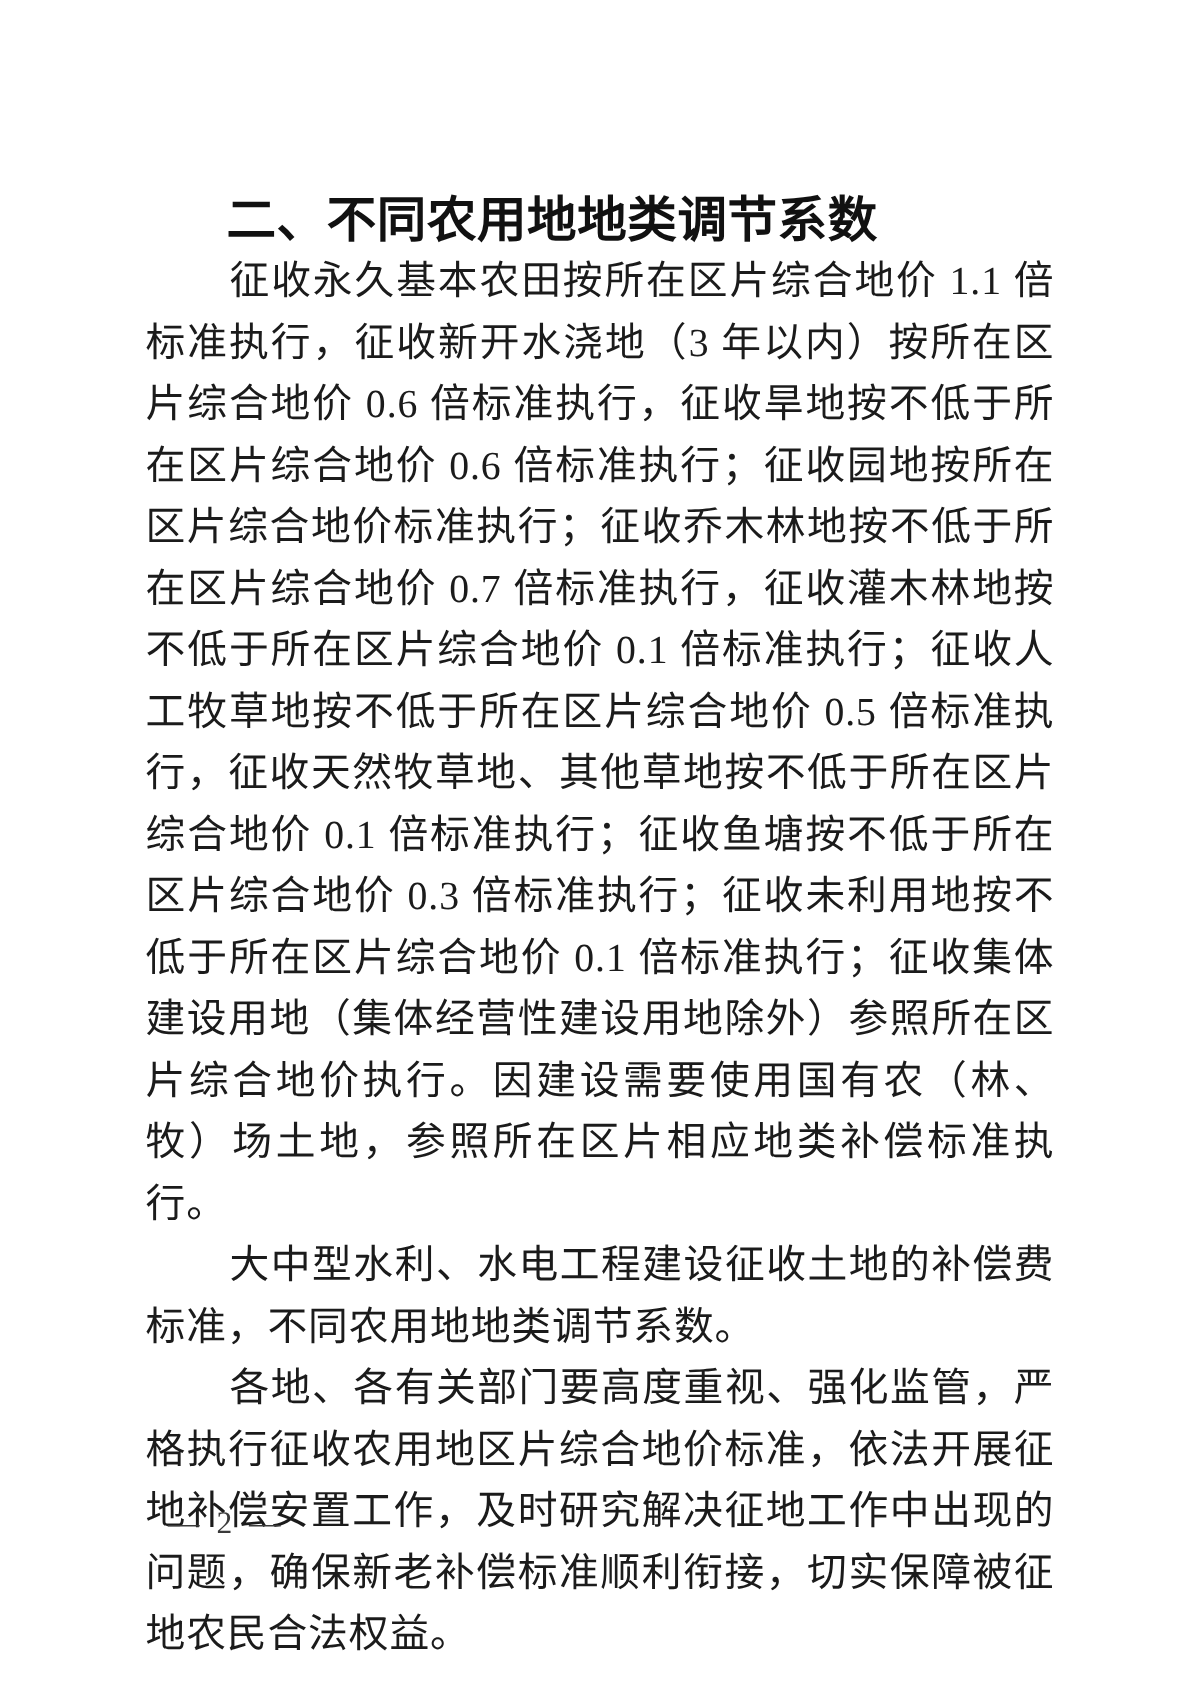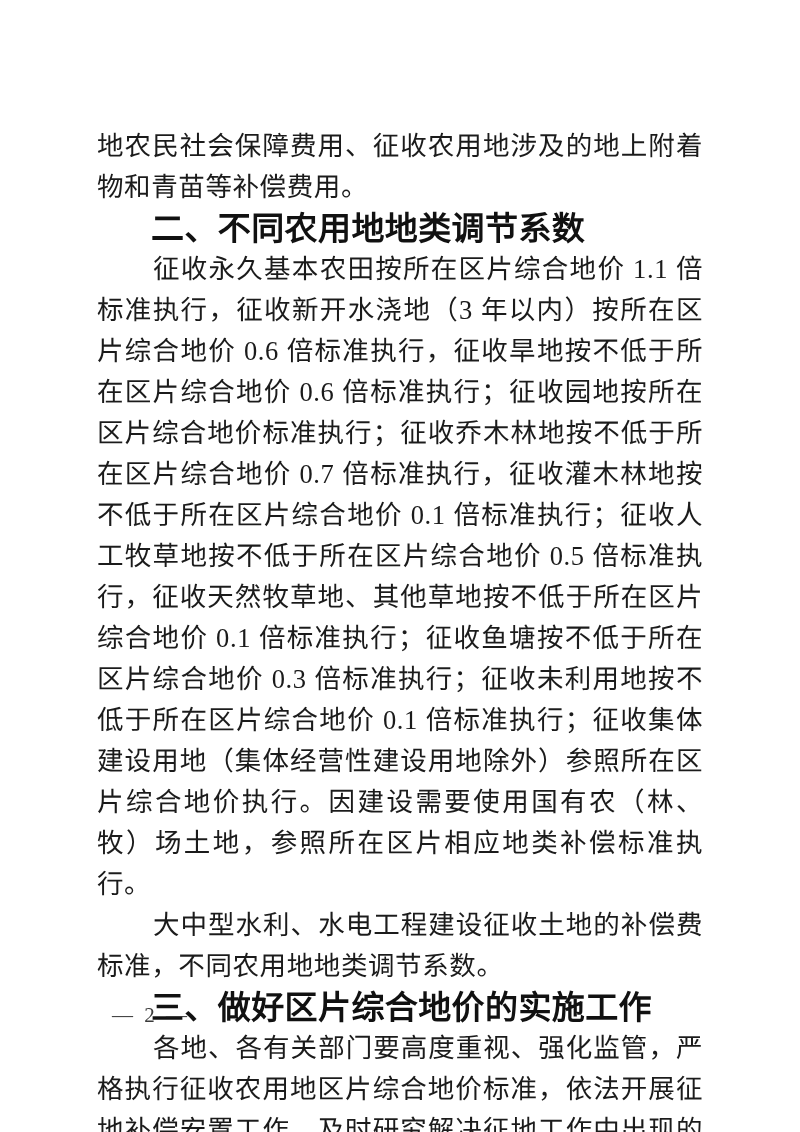--- a/index.html
+++ b/index.html
@@ -66,29 +66,27 @@
     white-space: pre;
   }
 </style>
 </head>
 <body>
 
 <div class="page">
 
   <div class="doc-body">
 
-    <p class="para">地农民社会保障费用、征收农用地涉及的地上附着物和青苗等补偿费用。</p>
 
     <h2 class="heading">二、不同农用地地类调节系数</h2>
 
     <p class="para indent">征收永久基本农田按所在区片综合地价 1.1 倍标准执行，征收新开水浇地（3 年以内）按所在区片综合地价 0.6 倍标准执行，征收旱地按不低于所在区片综合地价 0.6 倍标准执行；征收园地按所在区片综合地价标准执行；征收乔木林地按不低于所在区片综合地价 0.7 倍标准执行，征收灌木林地按不低于所在区片综合地价 0.1 倍标准执行；征收人工牧草地按不低于所在区片综合地价 0.5 倍标准执行，征收天然牧草地、其他草地按不低于所在区片综合地价 0.1 倍标准执行；征收鱼塘按不低于所在区片综合地价 0.3 倍标准执行；征收未利用地按不低于所在区片综合地价 0.1 倍标准执行；征收集体建设用地（集体经营性建设用地除外）参照所在区片综合地价执行。因建设需要使用国有农（林、牧）场土地，参照所在区片相应地类补偿标准执行。</p>
 
     <p class="para indent">大中型水利、水电工程建设征收土地的补偿费标准，不同农用地地类调节系数。</p>
 
-    <h2 class="heading">三、做好区片综合地价的实施工作</h2>
 
     <p class="para indent">各地、各有关部门要高度重视、强化监管，严格执行征收农用地区片综合地价标准，依法开展征地补偿安置工作，及时研究解决征地工作中出现的问题，确保新老补偿标准顺利衔接，切实保障被征地农民合法权益。</p>
 
   </div>
 
   <div class="footer">— 2 —</div>
 
 </div>
 
 </body></html>

